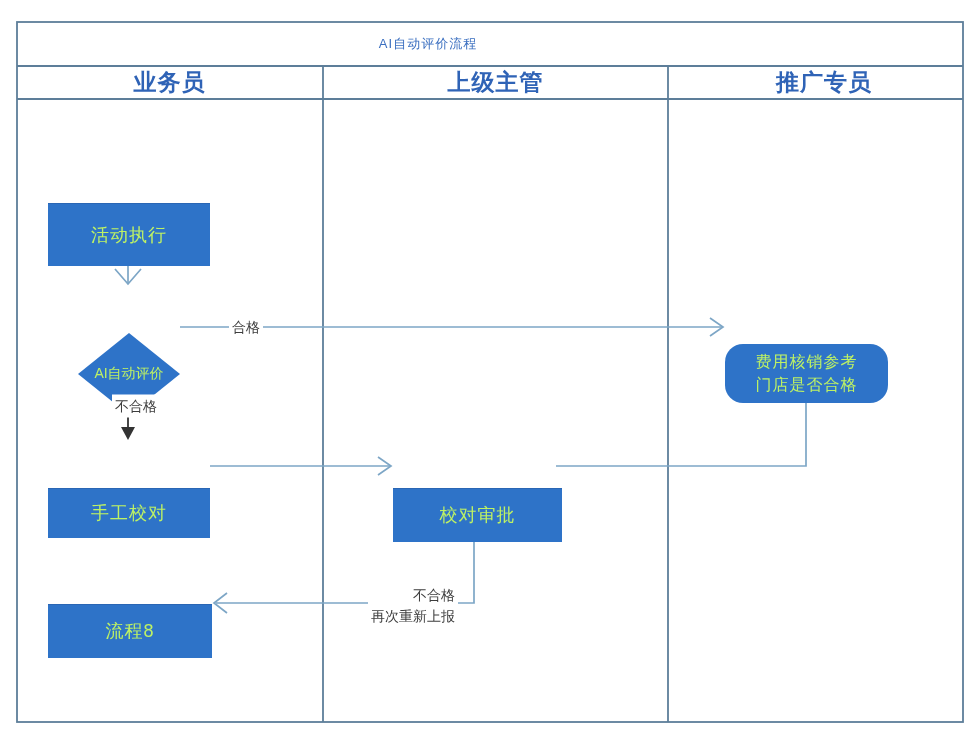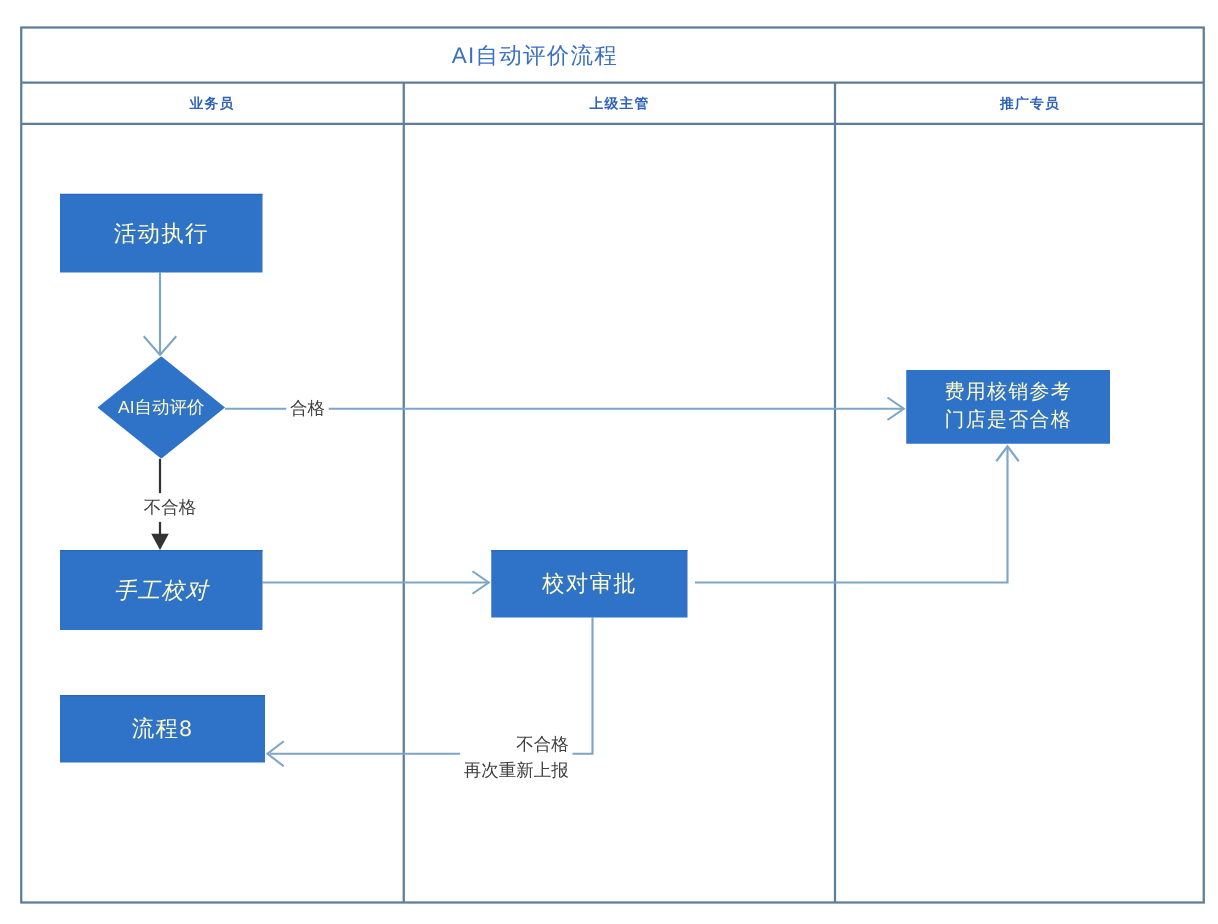--- a/index.html
+++ b/index.html
@@ -5,37 +5,37 @@
   html,body{margin:0;padding:0;background:#ffffff;}
   .canvas{
     position:relative;width:974px;height:739px;background:#ffffff;overflow:hidden;
     font-family:"Liberation Sans","DejaVu Sans",sans-serif;
   }
   svg.wires{position:absolute;left:0;top:0;width:974px;height:739px;}
   .abs{position:absolute;}
   .title-cell{
     left:16px;top:21px;width:824px;height:45px;
     display:flex;align-items:center;justify-content:center;
-    color:#3b6fc0;font-size:18px;letter-spacing:1px;
+    color:#3b6fc0;font-size:13px;letter-spacing:1px;
   }
   .lane-header{
     top:66px;height:33px;display:flex;align-items:center;justify-content:center;
-    color:#2f63b6;font-size:11px;font-weight:bold;letter-spacing:1px;
+    color:#2f63b6;font-size:23px;font-weight:bold;letter-spacing:1px;
   }
   .node{
-    background:#2e73c8;color:#fef9c3;
+    background:#2e73c8;color:#bef264;
     display:flex;align-items:center;justify-content:center;
-    text-align:center;letter-spacing:1px;
+    text-align:center;letter-spacing:1px;margin-top:48px;
   }
   .node.rect{font-size:18px;box-shadow:inset 0 1px 0 #2a66b4;}
   .node.diamond{
     clip-path:polygon(50% 0,100% 50%,50% 100%,0 50%);
     font-size:14px;letter-spacing:0;
   }
-  .node.twoline{font-size:16px;line-height:1.4;}
+  .node.twoline{font-size:16px;line-height:1.4;border-radius:18px;}
   .edge-label{
     background:#ffffff;color:#3d3d3d;font-size:14px;line-height:1.5;
     text-align:right;white-space:nowrap;padding:1px 3px;
     transform:translate(-50%,-50%);
   }
 </style>
 </head>
 <body>
 
 <div class="canvas">
@@ -77,23 +77,23 @@
   <div class="abs title-cell">AI自动评价流程</div>
 
   <div class="abs lane-header" style="left:16px;width:307px;">业务员</div>
   <div class="abs lane-header" style="left:323px;width:345px;">上级主管</div>
   <div class="abs lane-header" style="left:676px;width:296px;">推广专员</div>
 
   <div class="abs node rect" style="left:48px;top:155px;width:162px;height:63px;">活动执行</div>
 
   <div class="abs node diamond" style="left:78px;top:285px;width:102px;height:82px;">AI自动评价</div>
 
-  <div class="abs node rect" style="left:48px;top:440px;width:162px;height:64px;font-style:italic;">手工校对</div>
+  <div class="abs node rect" style="left:48px;top:440px;width:162px;height:50px;">手工校对</div>
 
-  <div class="abs node rect" style="left:393px;top:440px;width:157px;height:54px;">校对审批</div>
+  <div class="abs node rect" style="left:393px;top:440px;width:169px;height:54px;">校对审批</div>
 
   <div class="abs node twoline node-feeref" style="left:725px;top:296px;width:163px;height:59px;flex-direction:column;">
     <span>费用核销参考</span>
     <span>门店是否合格</span>
   </div>
 
   <div class="abs node rect" style="left:48px;top:556px;width:164px;height:54px;">流程8</div>
 
   <div class="abs edge-label" style="left:246px;top:327px;">合格</div>
 

